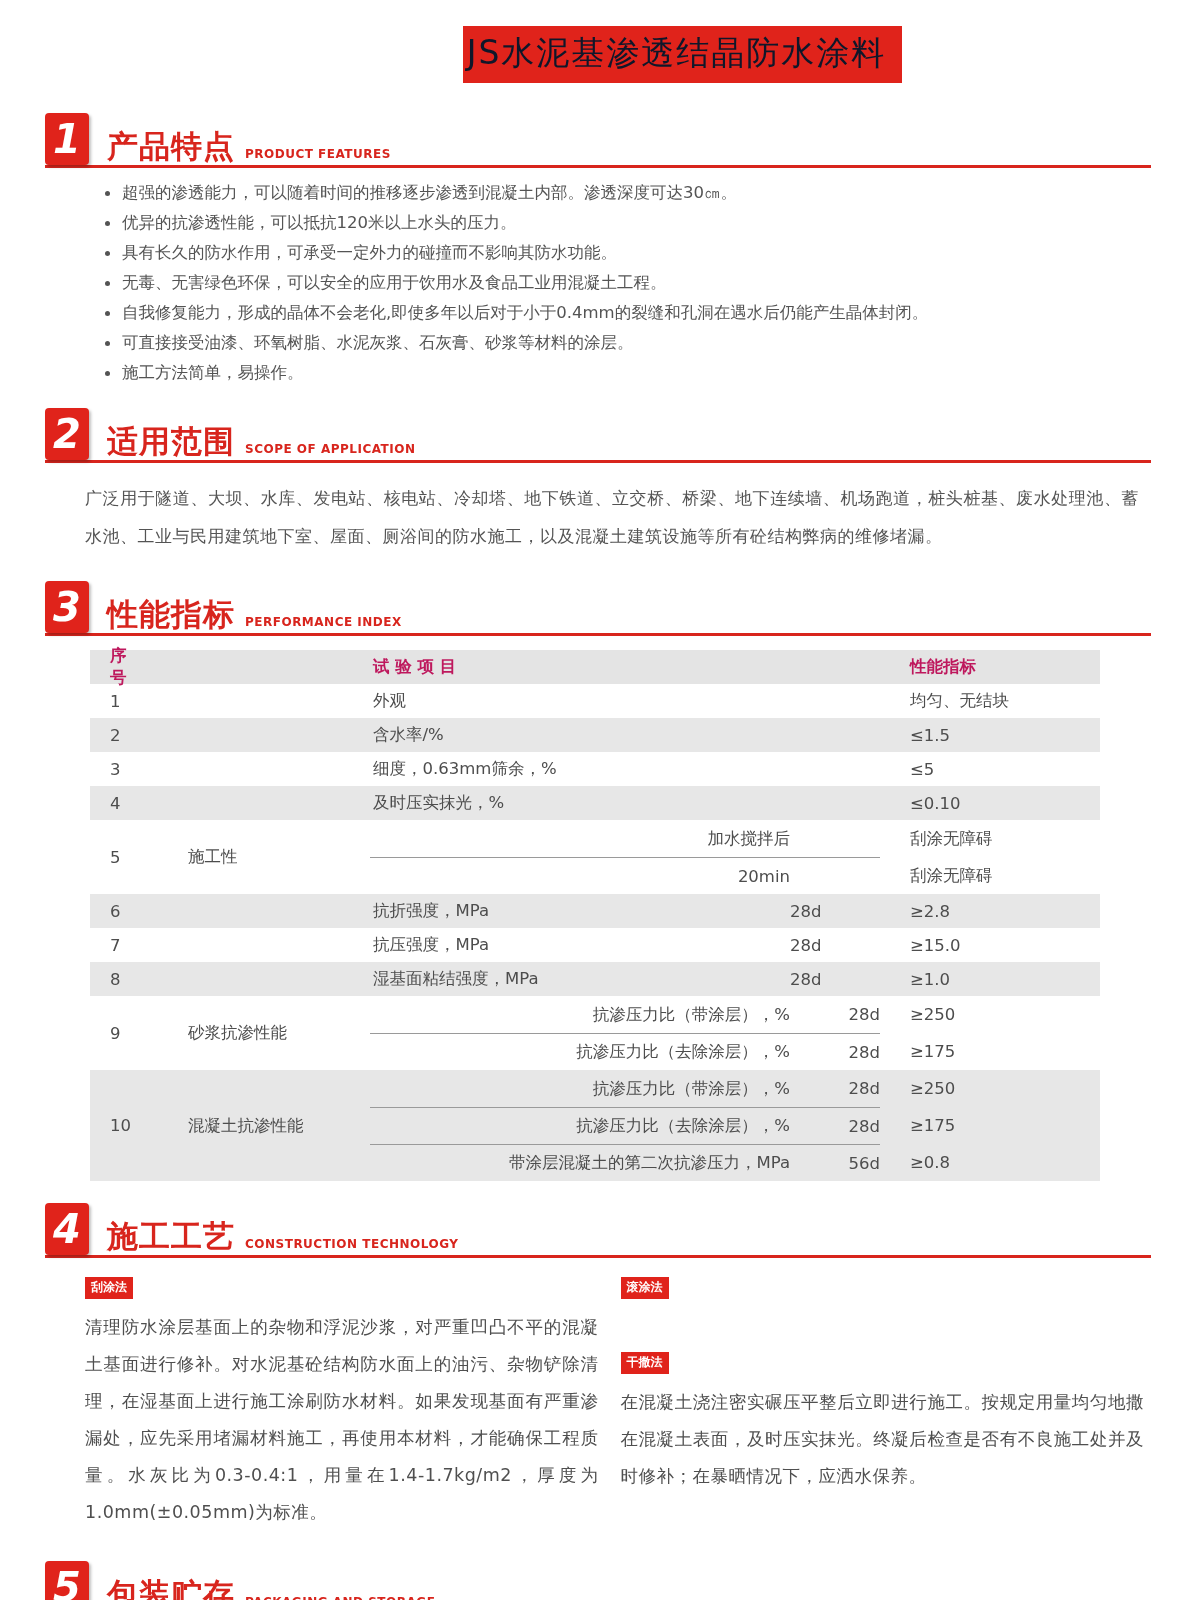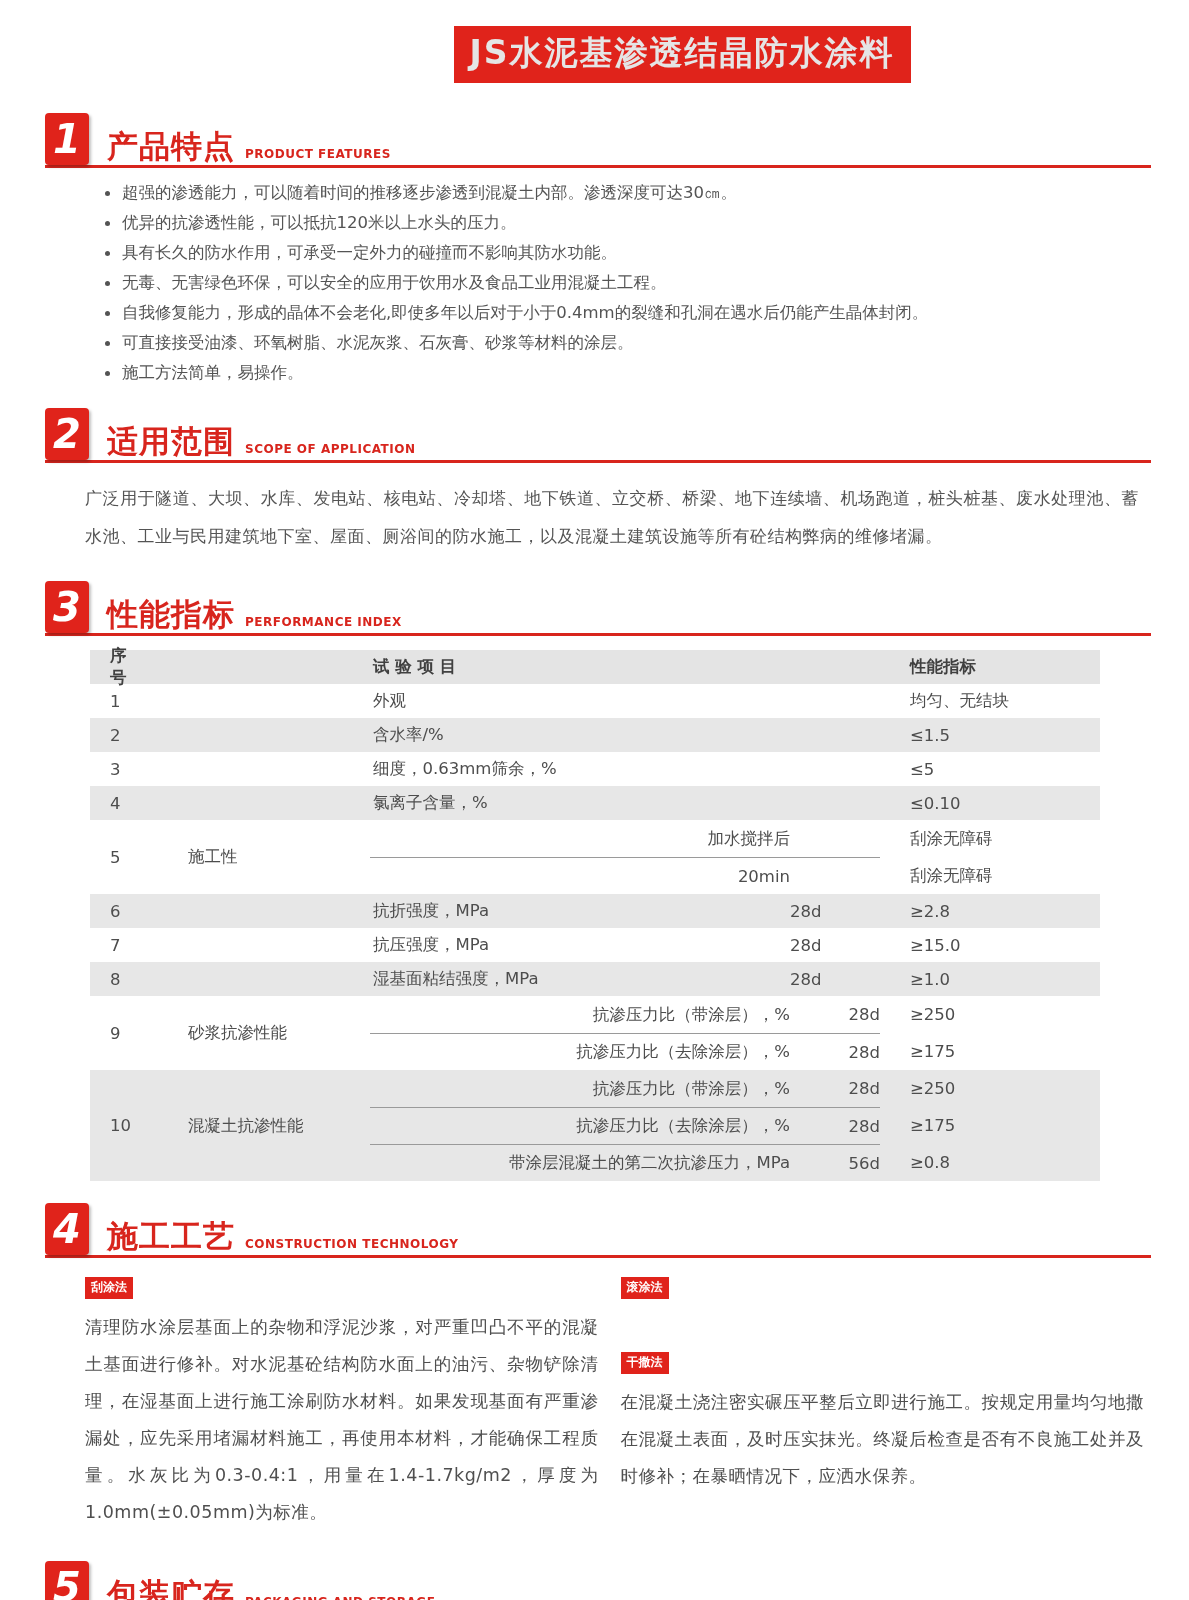--- a/index.html
+++ b/index.html
@@ -11,25 +11,25 @@
     color: #4f4f4f;
     position: relative;
     overflow: hidden;
   }
   .title-wrap { text-align: center; padding-top: 26px; }
   .title-banner {
     display: inline-block;
     position: relative;
     left: 88px;
     background: #e0231b;
-    color: #e5e5e5;
+    color: #0f172a;
     font-size: 33px;
-    font-weight: bold;
+    font-weight: normal;
     letter-spacing: 2px;
-    padding: 5px 16px 7px 15px;
+    padding: 5px 16px 7px 4px;
   }
 
   
   .sec-header {
     margin: 0 38px 0 45px;
     display: flex;
     align-items: flex-end;
     border-bottom: 3px solid #d8251d;
     position: relative;
   }
@@ -96,21 +96,21 @@
 
   
   .perf-table {
     margin: 14px 0 0 90px;
     width: 1010px;
     font-size: 16.5px;
     color: #4d4d4d;
   }
   .t-row { display: flex; align-items: stretch; }
   .t-row.shaded { background: #e7e7e7; }
-  .t-row.header-row { background: #e4e4e4; font-weight: bold; color: #404040; }
+  .t-row.header-row { background: #e4e4e4; font-weight: bold; color: #be185d; }
   .c-no   { flex: 0 0 50px;  display: flex; align-items: center; padding-left: 20px; }
   .c-cat  { flex: 0 0 230px; display: flex; align-items: center; padding-left: 48px; }
   .c-no span, .c-cat span { display: inline-block; }
   .c-cat { padding-left: 0; }
   .c-cat .cat-inner { padding-left: 48px; }
   .c-sub  { flex: 1 1 auto; display: flex; flex-direction: column; justify-content: center; }
   .sub-row { display: flex; align-items: stretch; min-height: 34px; }
   .sub-left {
     flex: 0 0 510px;
     display: flex;
@@ -290,21 +290,21 @@
   <div class="t-row shaded">
     <div class="c-no">
           <span>4</span>
         </div>
     <div class="c-cat">
           <span class="cat-inner"></span>
         </div>
     <div class="c-sub">
   <div class="sub-row">
     <div class="sub-left">
-      <span class="item-name">氯离子含量，%</span>
+      <span class="item-name">及时压实抹光，%</span>
       <span class="item-age"></span>
     </div>
     <div class="sub-val">≤0.10</div>
   </div>
 </div>
   </div>
 
   <div class="t-row">
     <div class="c-no">
           <span>5</span>

